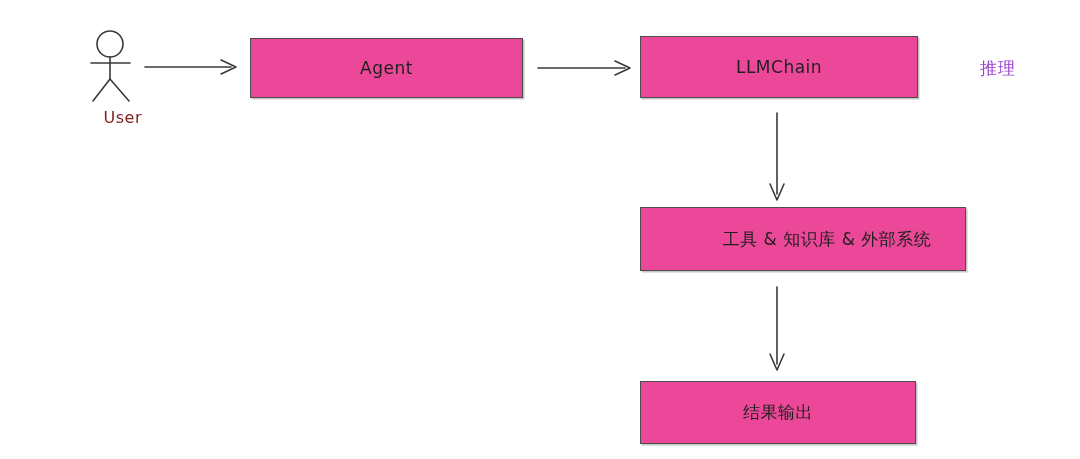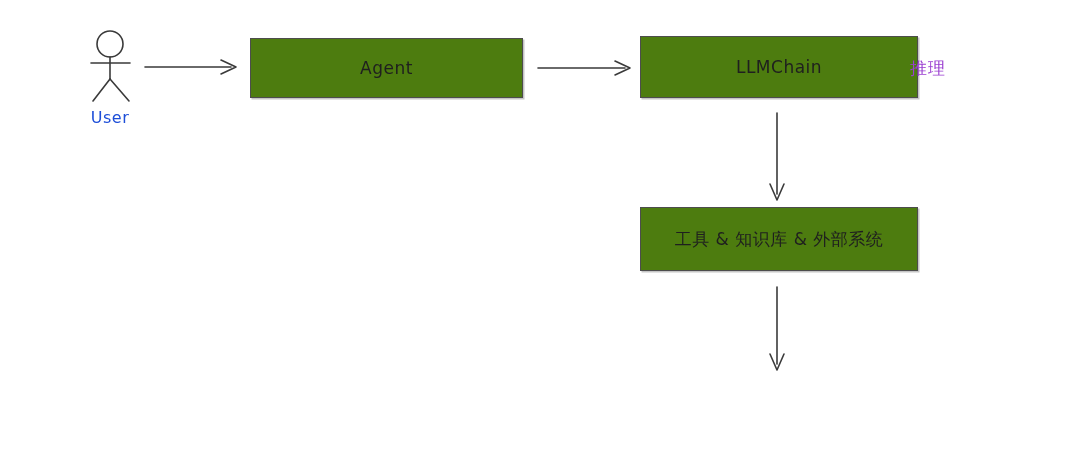--- a/index.html
+++ b/index.html
@@ -17,52 +17,52 @@
   }
   #wires {
     position: absolute;
     left: 0;
     top: 0;
     width: 1080px;
     height: 459px;
   }
   .node {
     position: absolute;
-    background: #4d7c0f;
+    background: #ec4899;
     border: 1.6px solid #4d4d4d;
     box-shadow: 1.5px 1.5px 0 rgba(90,90,90,0.35);
     display: flex;
     align-items: center;
     justify-content: center;
     color: #1f1f1f;
     font-size: 17px;
     letter-spacing: 0.5px;
   }
   .node-agent    { left: 250px; top: 38px;  width: 271px; height: 58px; }
   .node-llmchain { left: 640px; top: 36px;  width: 276px; height: 60px; text-align: center; }
-  .node-tools    { left: 640px; top: 207px; width: 276px; height: 62px; }
+  .node-tools    { left: 640px; top: 207px; width: 276px; height: 62px; padding-left: 48px; }
   .node-output   { left: 640px; top: 381px; width: 274px; height: 61px; }
 
   .annotation {
     position: absolute;
     color: #9b3fd1;
     font-size: 17px;
     letter-spacing: 1px;
     white-space: nowrap;
   }
   .ann-agent    { left: 250px; top: 117px; width: 271px; text-align: center; }
-  .ann-llmchain { left: 910px; top: 57px; }
+  .ann-llmchain { left: 980px; top: 57px; }
 
   .actor-label {
     position: absolute;
     left: 78px;
     top: 108px;
     width: 64px;
-    text-align: center;
-    color: #1d4ed8;
+    text-align: right;
+    color: #7f1d1d;
     font-size: 16px;
     letter-spacing: 0.5px;
   }
 </style>
 </head>
 <body>
 
 <div id="canvas">
 
   <svg id="wires" viewBox="0 0 1080 459" fill="none" stroke="#3a3a3a" stroke-width="1.6" stroke-linecap="round" stroke-linejoin="round">
@@ -103,17 +103,20 @@
   </div>
 
   <div class="node node-llmchain">
     <span>LLMChain</span>
   </div>
 
   <div class="node node-tools">
     <span>工具 &amp; 知识库 &amp; 外部系统</span>
   </div>
 
+  <div class="node node-output">
+    <span>结果输出</span>
+  </div>
 
 
   <div class="annotation ann-llmchain">推理</div>
 
 </div>
 
 </body></html>

